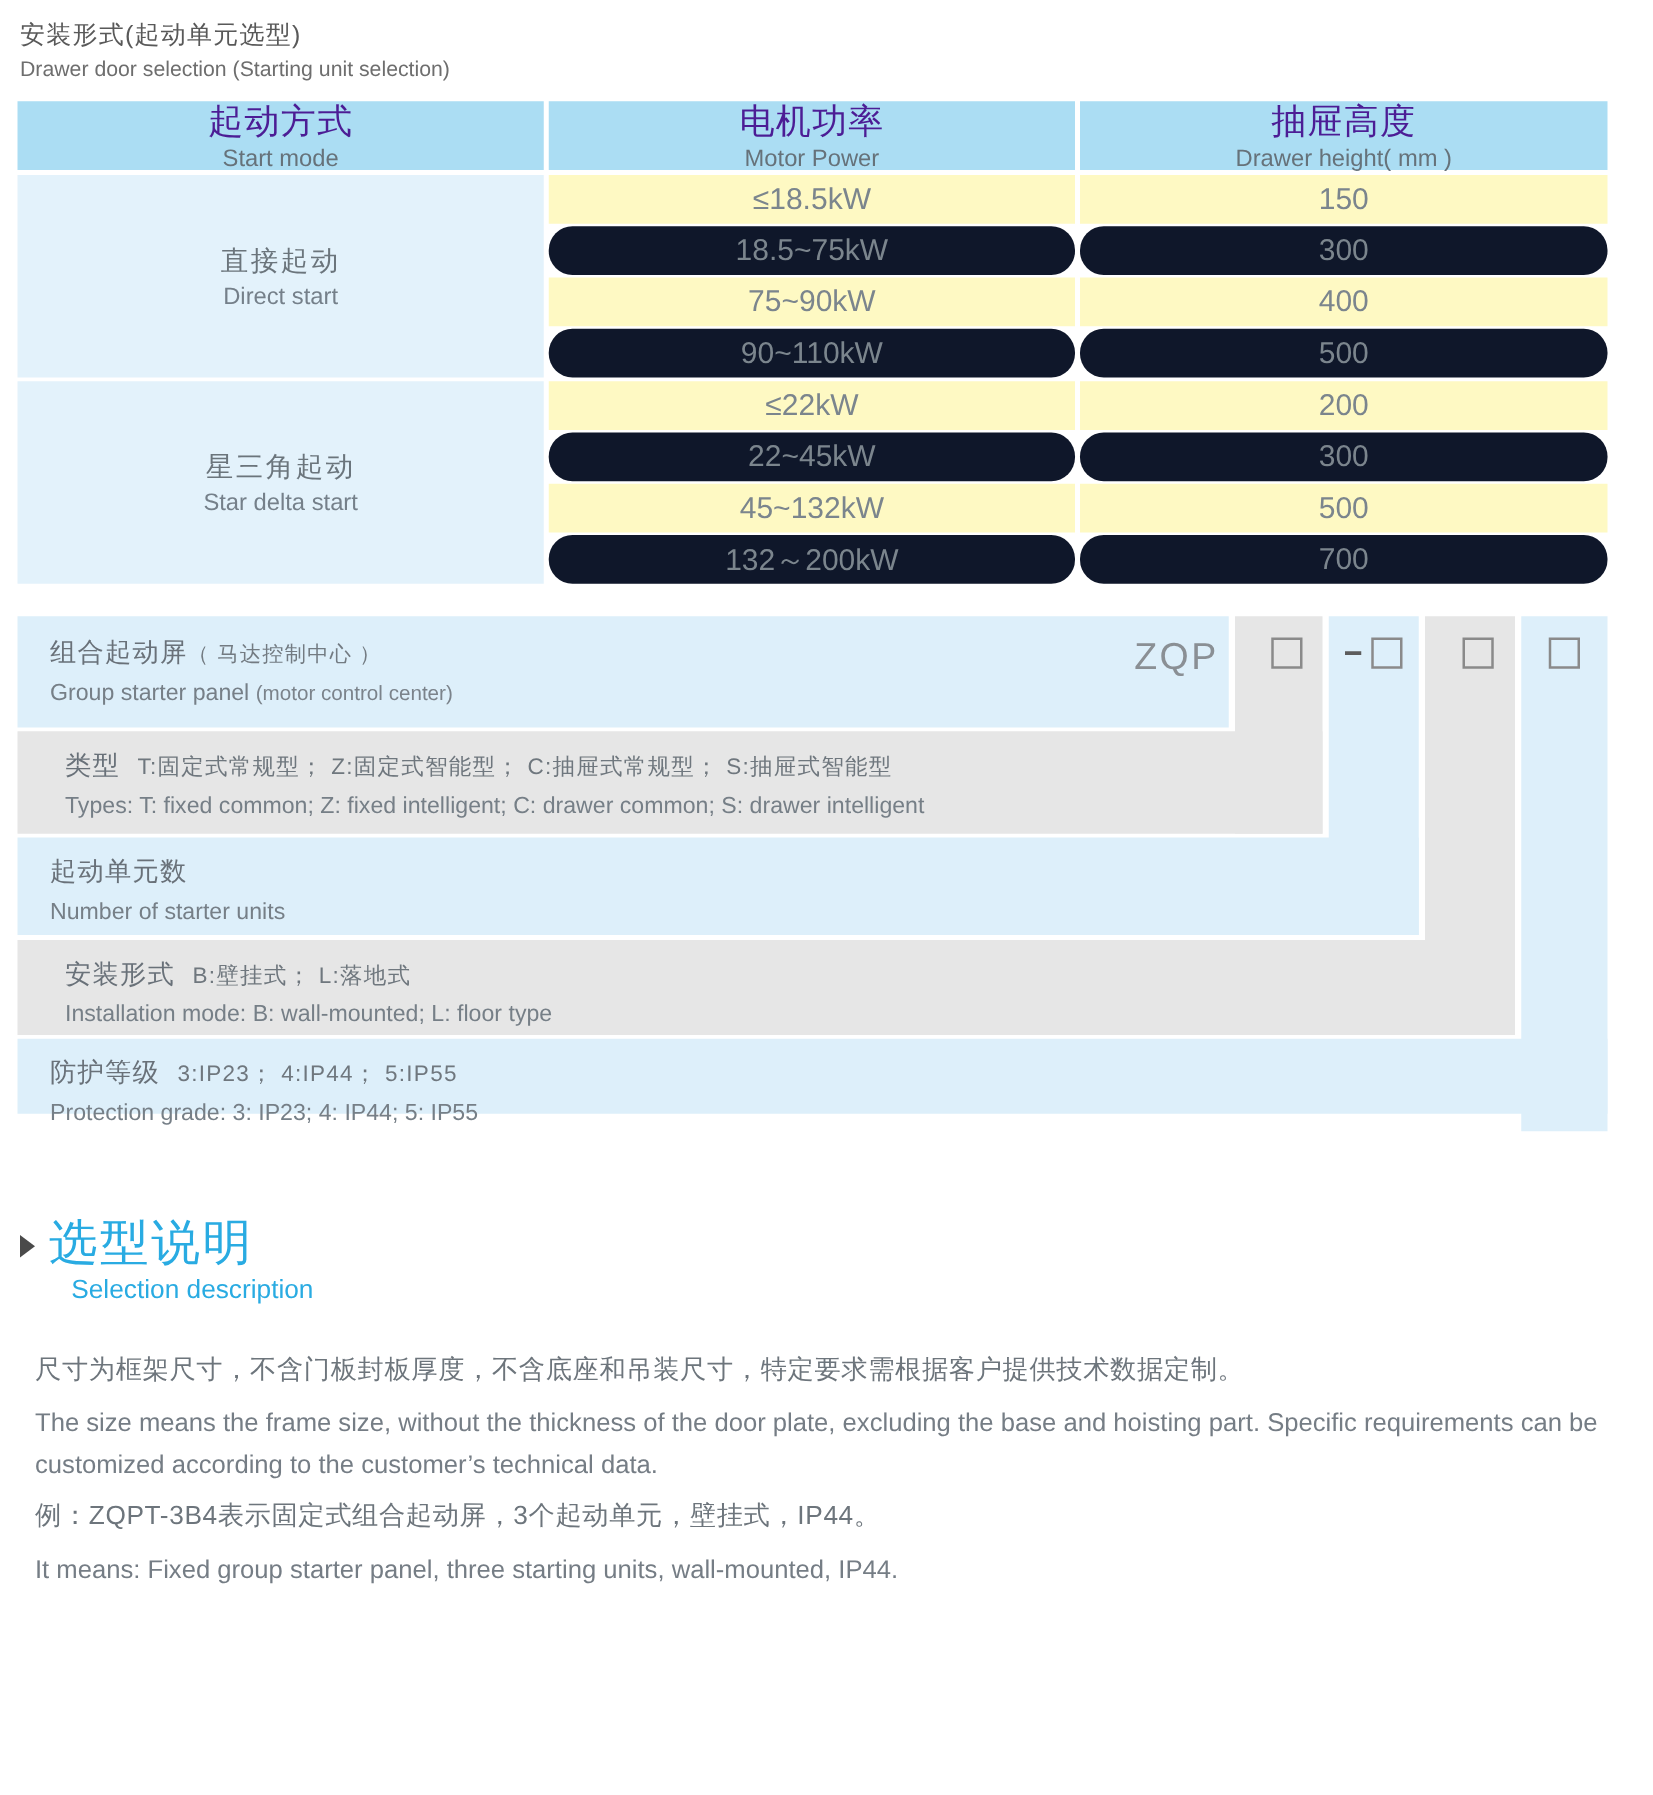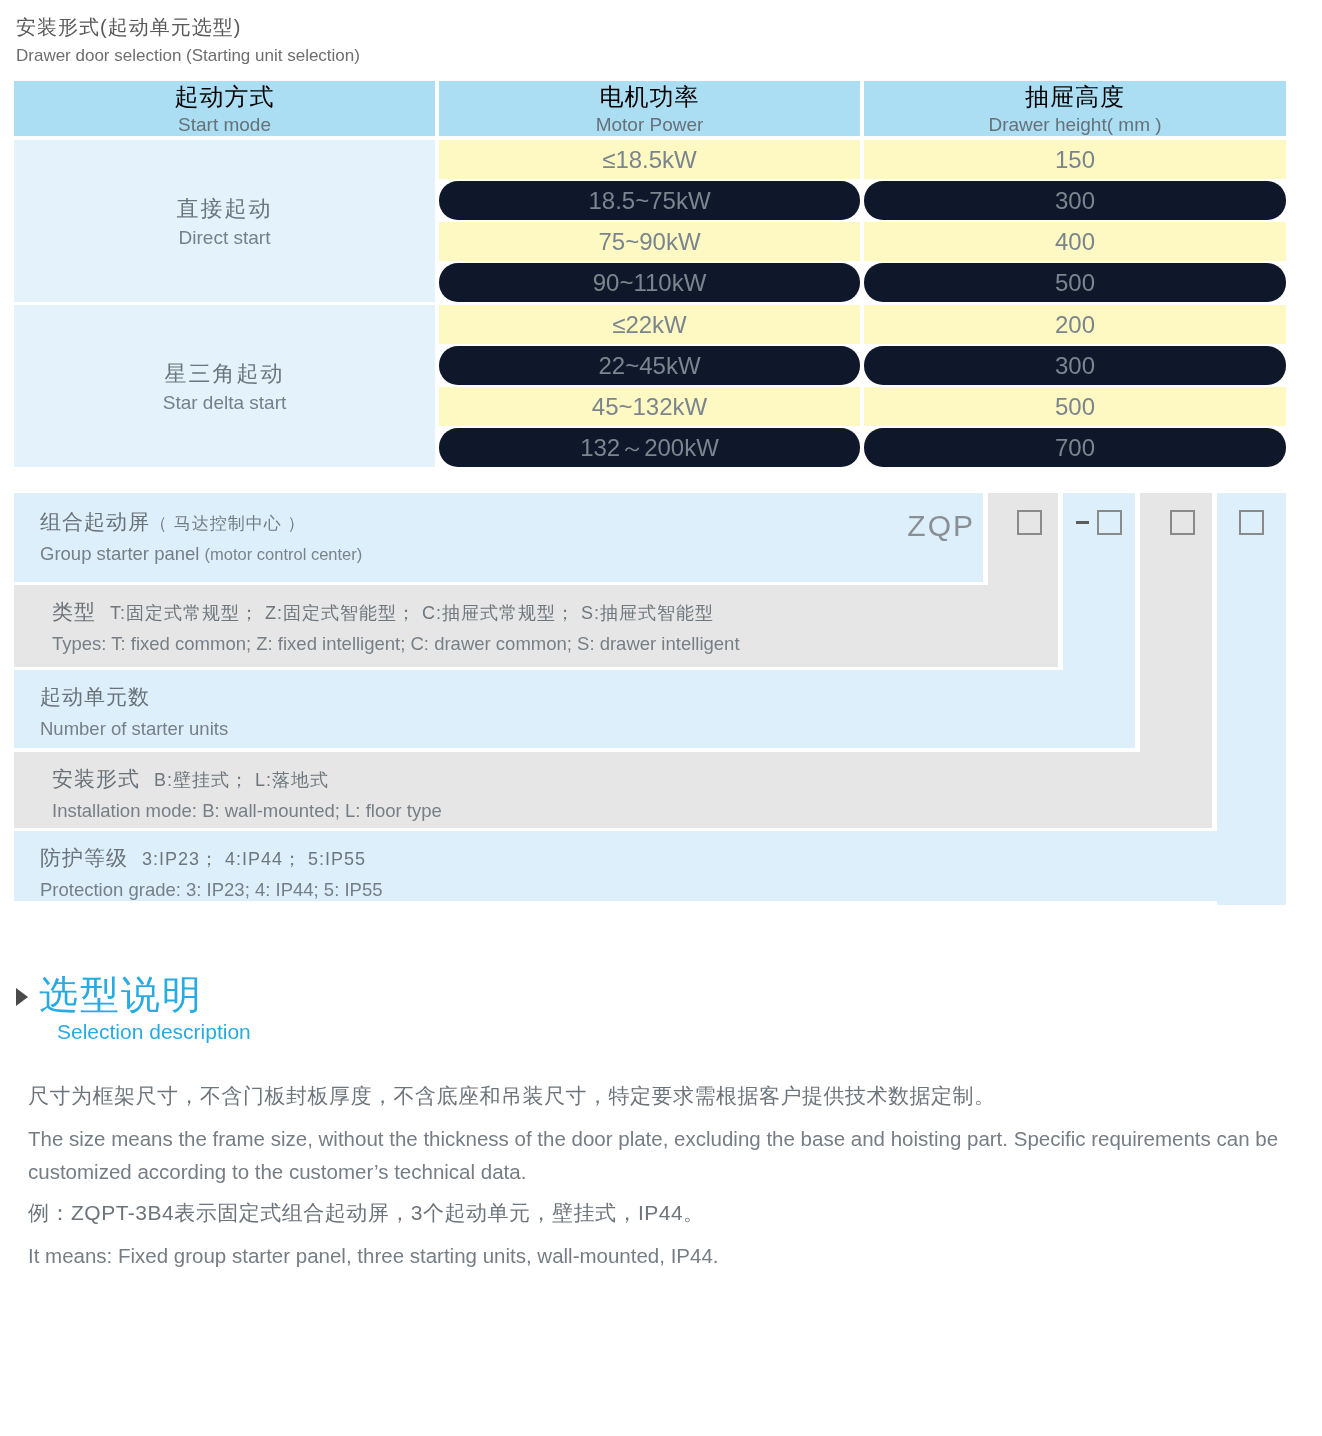--- a/index.html
+++ b/index.html
@@ -12,21 +12,21 @@
 
   
   .doc-title{margin:14px 0 0 16px;}
   .doc-title-zh{font-size:20px;color:#595959;letter-spacing:1px;}
   .doc-title-en{font-size:17px;color:#6e6e6e;margin-top:5px;}
 
   
   .sel-table{margin:15px 0 0 14px;width:1272px;}
   .sel-header{display:flex;gap:4px;margin-bottom:4px;}
   .hcell{height:55px;display:flex;flex-direction:column;align-items:center;justify-content:center;background:#abddf3;}
-  .hcell .h-zh{font-size:24px;color:#000000;letter-spacing:1px;}
+  .hcell .h-zh{font-size:28px;color:#4c1d95;letter-spacing:1px;}
   .hcell .h-en{font-size:19px;color:#66727a;margin-top:1px;}
   .w1{width:421px;} .w2{width:421px;} .w3{width:422px;}
 
   .sel-body{display:flex;flex-direction:column;gap:3px;}
   .sel-group{display:flex;gap:4px;}
   .mode-cell{width:421px;background:#e3f2fb;display:flex;flex-direction:column;align-items:center;justify-content:center;}
   .mode-zh{font-size:22px;color:#6b7娃8;color:#6b757c;letter-spacing:2px;}
   .mode-en{font-size:19px;color:#75808a;margin-top:3px;}
   .group-rows{display:flex;flex-direction:column;gap:2px;flex:1;}
   .data-row{display:flex;gap:4px;height:39px;}
@@ -47,21 +47,21 @@
 
   
   .model-diagram{position:relative;margin:26px 0 0 14px;width:1272px;height:412px;border-radius:28px;}
   .dg{position:absolute;box-sizing:border-box;}
   .dg-blue{background:#ddeffa;}
   .dg-gray{background:#e6e6e6;padding-left:12px;}
   .step1{left:0;top:0;width:969px;height:89px;}
   .step2{left:0;top:92px;width:1044px;height:82px;}
   .step3{left:0;top:177px;width:1121px;height:78px;}
   .step4{left:0;top:259px;width:1198px;height:76px;}
-  .step5{left:0;top:338px;width:1272px;height:70px;}
+  .step5{left:0;top:338px;width:1272px;height:60px;}
   .stripA{left:974px;top:0;width:70px;height:174px;}
   .stripB{left:1049px;top:0;width:72px;height:255px;}
   .stripC{left:1126px;top:0;width:72px;height:335px;}
   .stripD{left:1203px;top:0;width:69px;height:412px;}
   .strip-content{display:flex;align-items:center;justify-content:center;padding-top:17px;}
   .code-box{width:21px;height:21px;border:2px solid #8a8a8a;background:transparent;}
   .code-dash{width:13px;height:3px;background:#5c5c5c;margin-right:8px;}
   .zqp-label{position:absolute;top:16px;right:8px;font-size:30px;color:#8a8f94;letter-spacing:2px;}
   .step-text{padding:13px 0 0 26px;}
   .step1 .step-text{padding-top:15px;}

